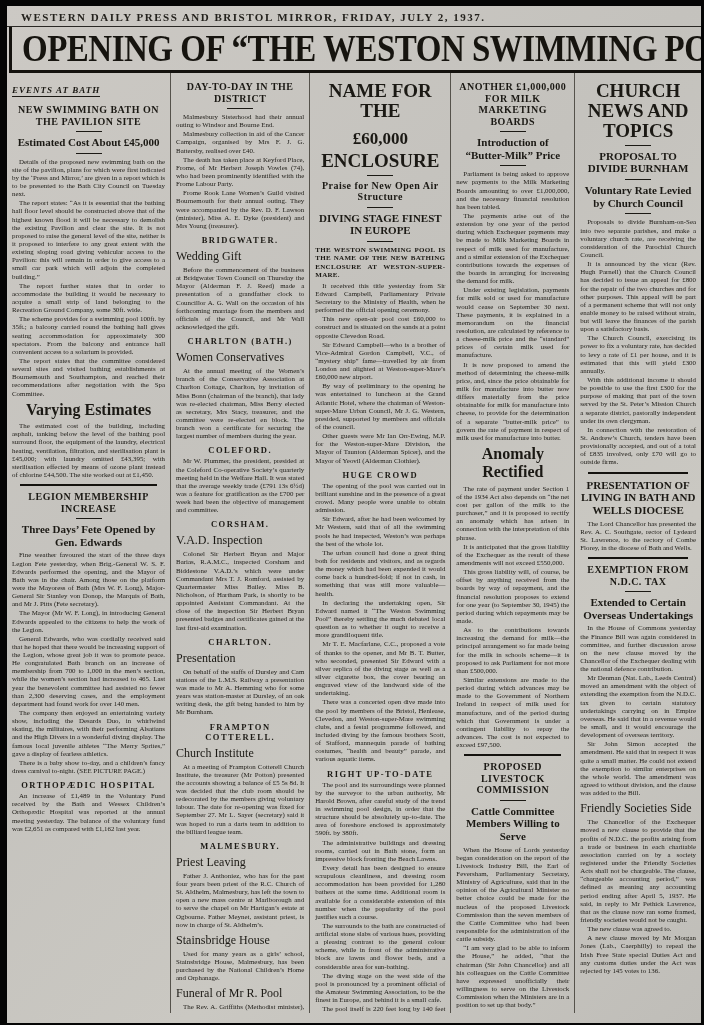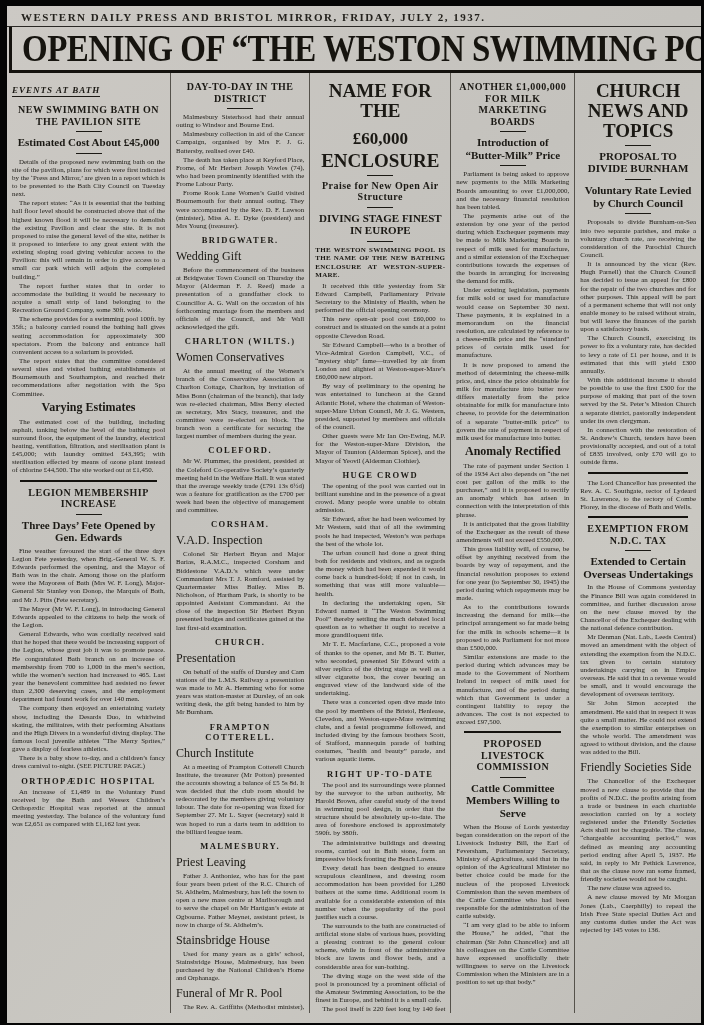--- a/index.html
+++ b/index.html
@@ -19,21 +19,21 @@
   .col:last-child{border-right:none;}
   .c1{width:171px;} .c2{width:145px;} .c3{width:147px;} .c4{width:129px;} .c5{width:131px;}
 
   .blk{margin:0 0 3px 0;}
   .kicker{font-style:italic;font-weight:bold;font-size:9px;letter-spacing:1px;
           border-bottom:1px solid #1b1914;display:inline-block;padding-bottom:1px;margin-bottom:5px;}
   .h-xl{font-size:19px;font-weight:bold;text-align:center;line-height:1.05;margin:2px 0 4px;}
   .h-lg{font-size:10px;font-weight:bold;text-align:center;line-height:1.15;letter-spacing:0.5px;margin:2px 0 3px;}
   .h-md{font-size:11px;font-weight:bold;text-align:center;line-height:1.15;margin:2px 0 3px;}
   .h-money{font-size:17px;font-weight:bold;text-align:center;margin:8px 0 2px;}
-  .sub{font-size:12px;font-weight:bold;text-align:center;line-height:1.15;margin:3px 0;}
+  .sub{font-size:16px;font-weight:bold;text-align:center;line-height:1.15;margin:3px 0;}
   .crosshead{font-size:8.5px;font-weight:bold;text-align:center;letter-spacing:1.5px;margin:5px 0 2px;}
   .sidehead{font-size:12px;text-align:left;margin:4px 0 2px;font-weight:normal;}
   .lead{font-size:7px;font-weight:bold;text-align:justify;line-height:1.2;margin:3px 0 2px;letter-spacing:0.3px;}
   .para{font-size:6.9px;line-height:1.18;text-align:justify;text-indent:7px;margin:0 0 1px;}
   .rule{width:26px;border-top:1.5px solid #1b1914;margin:4px auto 4px;}
   .hrule{border-top:2px solid #14120e;margin:5px 8px 5px;}
 </style>
 </head>
 <body>
 
@@ -48,29 +48,29 @@
         <div class="col c2">
           <div class="blk h-lg">DAY-TO-DAY IN THE DISTRICT</div>
           <div class="blk rule"></div>
           <div class="blk para">Malmesbury Sisterhood had their annual outing to Windsor and Bourne End.</div>
           <div class="blk para">Malmesbury collection in aid of the Cancer Campaign, organised by Mrs F. J. G. Battersby, realised over £40.</div>
           <div class="blk para">The death has taken place at Keyford Place, Frome, of Mr Herbert Joseph Vowles (74), who had been prominently identified with the Frome Labour Party.</div>
           <div class="blk para">Frome Rook Lane Women’s Guild visited Bournemouth for their annual outing. They were accompanied by the Rev. D. F. Lawson (minister), Miss A. E. Dyke (president) and Mrs Young (treasurer).</div>
           <div class="blk crosshead">BRIDGWATER.</div>
           <div class="blk sidehead">Wedding Gift</div>
           <div class="blk para">Before the commencement of the business at Bridgwater Town Council on Thursday the Mayor (Alderman F. J. Reed) made a presentation of a grandfather clock to Councillor A. G. Wall on the occasion of his forthcoming marriage from the members and officials of the Council, and Mr Wall acknowledged the gift.</div>
-          <div class="blk crosshead">CHARLTON (WILTS.)</div>
+          <div class="blk crosshead">CHARLTON (BATH.)</div>
           <div class="blk sidehead">Women Conservatives</div>
           <div class="blk para">At the annual meeting of the Women’s branch of the Conservative Association at Charlton Cottage, Charlton, by invitation of Miss Bonn (chairman of the branch), that lady was re-elected chairman, Miss Berry elected as secretary, Mrs Stacy, treasurer, and the committee were re-elected en block. The branch won a certificate for securing the largest number of members during the year.</div>
           <div class="blk crosshead">COLEFORD.</div>
           <div class="blk para">Mr W. Plummer, the president, presided at the Coleford Co-operative Society’s quarterly meeting held in the Welfare Hall. It was stated that the average weekly trade (£791 13s 6½d) was a feature for gratification as the £700 per week had been the objective of management and committee.</div>
           <div class="blk crosshead">CORSHAM.</div>
           <div class="blk sidehead">V.A.D. Inspection</div>
           <div class="blk para">Colonel Sir Herbert Bryan and Major Barias, R.A.M.C., inspected Corsham and Biddestone V.A.D.’s which were under Commandant Mrs T. J. Romford, assisted by Quartermaster Miss Bailey. Miss B. Nicholson, of Hartham Park, is shortly to be appointed Assistant Commandant. At the close of the inspection Sir Herbert Bryan presented badges and certificates gained at the last first-aid examination.</div>
-          <div class="blk crosshead">CHURCH.</div>
+          <div class="blk crosshead">CHARLTON.</div>
           <div class="blk sidehead">Presentation</div>
           <div class="blk para">On behalf of the staffs of Dursley and Cam stations of the L.M.S. Railway a presentation was made to Mr A. Hemming who for some years was station-master at Dursley, of an oak writing desk, the gift being handed to him by Mr Burnham.</div>
           <div class="blk crosshead">FRAMPTON COTTERELL.</div>
           <div class="blk sidehead">Church Institute</div>
           <div class="blk para">At a meeting of Frampton Cotterell Church Institute, the treasurer (Mr Potton) presented the accounts showing a balance of £5 5s 8d. It was decided that the club room should be redecorated by the members giving voluntary labour. The date for re-opening was fixed for September 27. Mr L. Sayer (secretary) said it was hoped to run a darts team in addition to the billiard league team.</div>
           <div class="blk crosshead">MALMESBURY.</div>
           <div class="blk sidehead">Priest Leaving</div>
           <div class="blk para">Father J. Anthoniez, who has for the past four years been priest of the R.C. Church of St. Aldhelm, Malmesbury, has left the town to open a new mass centre at Marlborough and to serve the chapel on Mr Hartigan’s estate at Ogbourne. Father Meynet, assistant priest, is now in charge of St. Aldhelm’s.</div>
           <div class="blk sidehead">Stainsbridge House</div>
           <div class="blk para">Used for many years as a girls’ school, Stainsbridge House, Malmesbury, has been purchased by the National Children’s Home and Orphanage.</div>
@@ -135,20 +135,21 @@
           <div class="blk h-md">PROPOSAL TO DIVIDE BURNHAM</div>
           <div class="blk rule"></div>
           <div class="blk h-md">Voluntary Rate Levied by Church Council</div>
           <div class="blk rule"></div>
           <div class="blk para">Proposals to divide Burnham-on-Sea into two separate parishes, and make a voluntary church rate, are receiving the consideration of the Parochial Church Council.</div>
           <div class="blk para">It is announced by the vicar (Rev. Hugh Parnell) that the Church Council has decided to issue an appeal for £800 for the repair of the two churches and for other purposes. This appeal will be part of a permanent scheme that will not only enable money to be raised without strain, but will leave the finances of the parish upon a satisfactory basis.</div>
           <div class="blk para">The Church Council, exercising its power to fix a voluntary rate, has decided to levy a rate of £1 per house, and it is estimated that this will yield £300 annually.</div>
           <div class="blk para">With this additional income it should be possible to use the first £300 for the purpose of making that part of the town served by the St. Peter’s Mission Church a separate district, pastorally independent under its own clergyman.</div>
           <div class="blk para">In connection with the restoration of St. Andrew’s Church, tenders have been provisionally accepted, and out of a total of £835 involved, only £70 will go to outside firms.</div>
           <div class="blk hrule"></div>
+          <div class="blk h-md">PRESENTATION OF LIVING IN BATH AND WELLS DIOCESE</div>
           <div class="blk para">The Lord Chancellor has presented the Rev. A. C. Southgate, rector of Lydeard St. Lawrence, to the rectory of Combe Florey, in the diocese of Bath and Wells.</div>
           <div class="blk hrule"></div>
           <div class="blk h-lg">EXEMPTION FROM N.D.C. TAX</div>
           <div class="blk rule"></div>
           <div class="blk h-md">Extended to Certain Overseas Undertakings</div>
           <div class="blk para">In the House of Commons yesterday the Finance Bill was again considered in committee, and further discussion arose on the new clause moved by the Chancellor of the Exchequer dealing with the national defence contribution.</div>
           <div class="blk para">Mr Denman (Nat. Lab., Leeds Central) moved an amendment with the object of extending the exemption from the N.D.C. tax given to certain statutory undertakings carrying on in Empire overseas. He said that in a revenue would be small, and it would encourage the development of overseas territory.</div>
           <div class="blk para">Sir John Simon accepted the amendment. He said that in respect it was quite a small matter. He could not extend the exemption to similar enterprises on the whole world. The amendment was agreed to without division, and the clause was added to the Bill.</div>
           <div class="blk sidehead">Friendly Societies Side</div>
           <div class="blk para">The Chancellor of the Exchequer moved a new clause to provide that the profits of N.D.C. the profits arising from a trade or business in each charitable association carried on by a society registered under the Friendly Societies Acts shall not be chargeable. The clause, “chargeable accounting period,” was defined as meaning any accounting period ending after April 5, 1937. He said, in reply to Mr Pethick Lawrence, that as the clause now ran some framed, friendly societies would not be caught.</div>

